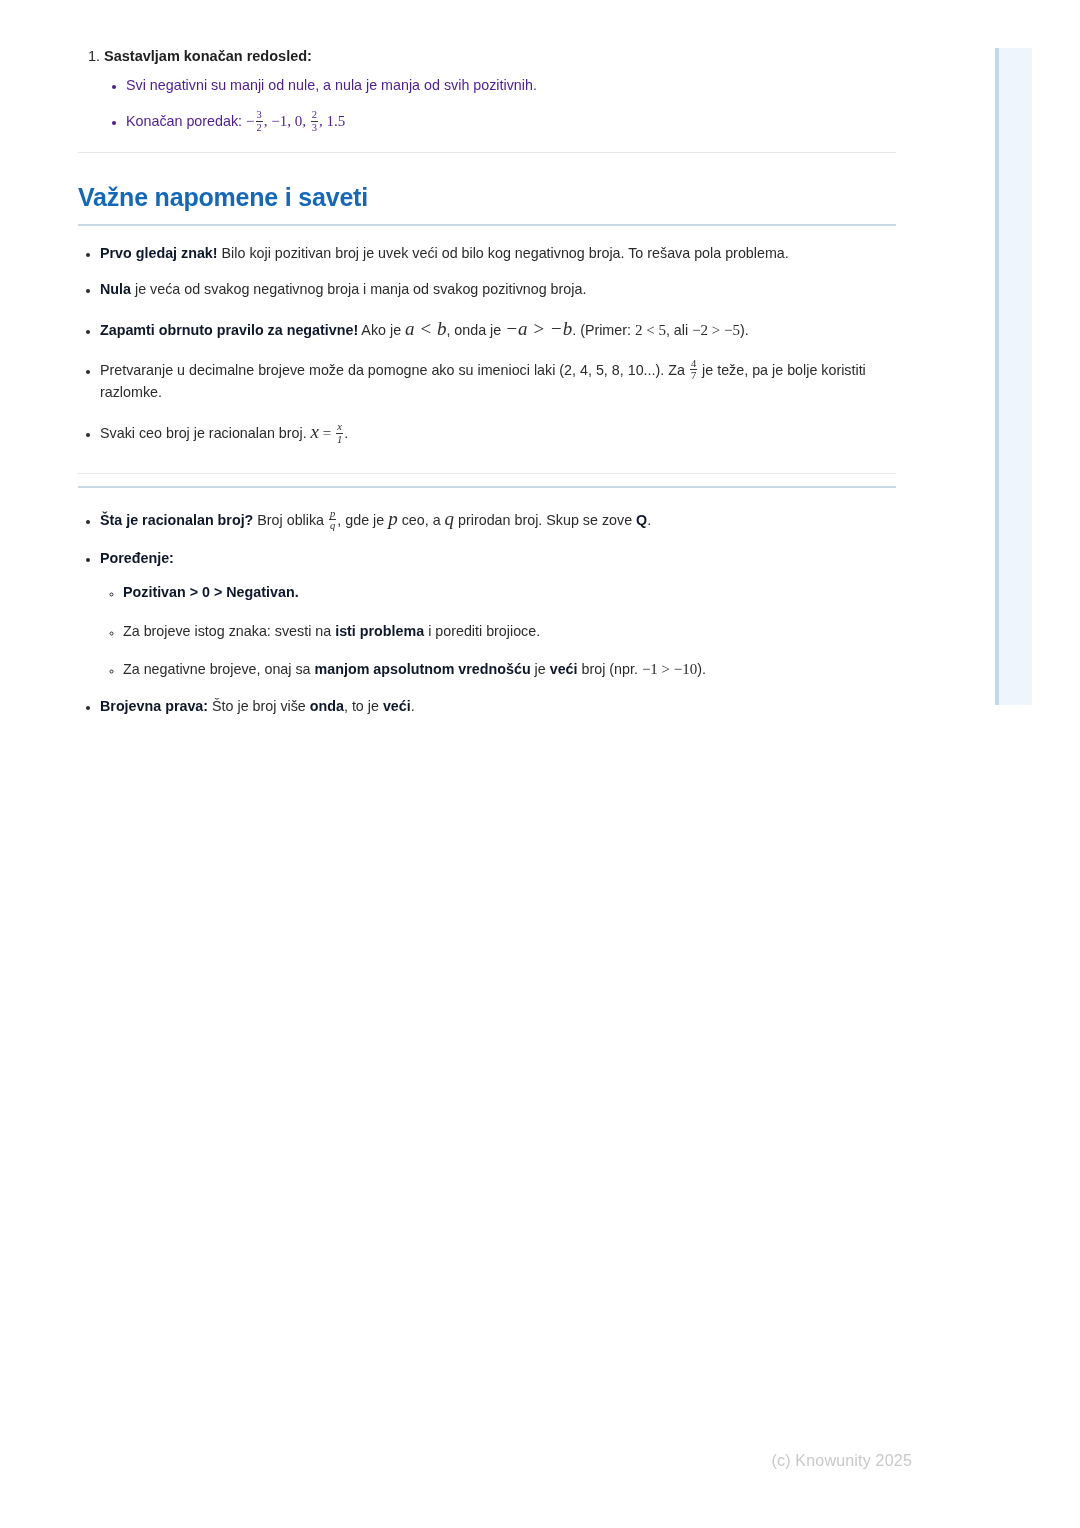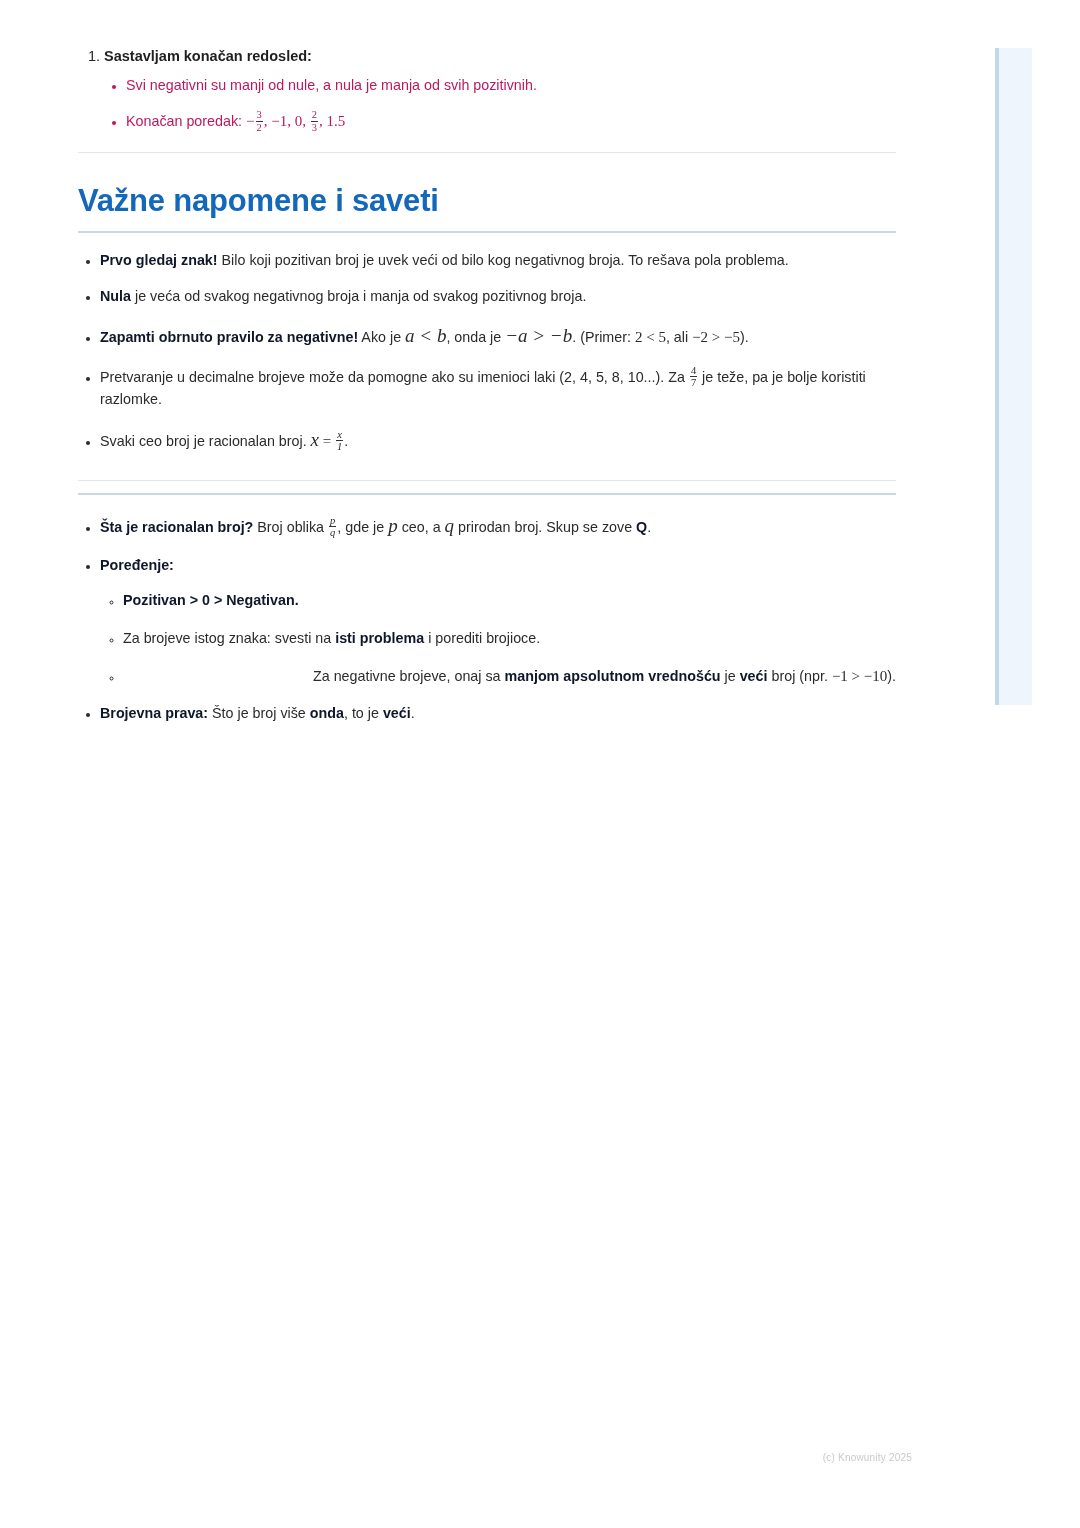--- a/index.html
+++ b/index.html
@@ -66,36 +66,36 @@
   }
   ul.sub-bullets {
     margin: 7px 0 0 0;
     padding: 0 0 0 22px;
     list-style: disc;
   }
   ul.sub-bullets > li {
     font-size: 14.3px;
     line-height: 1.5;
     margin-bottom: 13px;
-    color: #be185d;
+    color: #4c1d95;
   }
   ul.sub-bullets > li::marker { font-size: 12px; }
 
   
   .hr-light {
     height: 1px;
     background: #e6e6e6;
     margin: 19px 0 0 0;
     width: 818px;
   }
 
   
   h2.section-title {
     color: #1468bb;
-    font-size: 31px;
+    font-size: 25px;
     font-weight: bold;
     letter-spacing: -0.2px;
     margin: 29px 0 0 0;
     line-height: 1.2;
   }
   .title-underline {
     height: 2px;
     background: #c8d8e7;
     width: 818px;
     margin-top: 12px;
@@ -121,21 +121,21 @@
     padding: 0 0 0 23px;
     list-style: circle;
   }
   ul.nested-list > li {
     font-size: 14.3px;
     line-height: 1.55;
     margin-bottom: 16px;
     color: #2b2b2b;
   }
   ul.nested-list > li::marker { font-size: 11px; }
-  ul.nested-list > li:last-child { margin-bottom: 0; text-align: right; }
+  ul.nested-list > li:last-child { margin-bottom: 0; }
 
   b, .b { font-weight: bold; color: #0f172a; }
 
   
   .math {
     font-family: "Liberation Serif", serif;
     font-size: 15px;
   }
   .mi {
     font-family: "Liberation Serif", serif;
@@ -160,21 +160,21 @@
     display: block;
     padding: 0 1px;
   }
   .frac.italic .num, .frac.italic .den { font-style: italic; }
 
   
   .footer {
     position: absolute;
     right: 60px;
     top: 1452px;
-    font-size: 10px;
+    font-size: 16px;
     color: #c9c9c9;
     letter-spacing: 0.2px;
   }
 </style>
 </head>
 <body>
 
 <div class="page">
 
   <div class="side-panel"></div>

